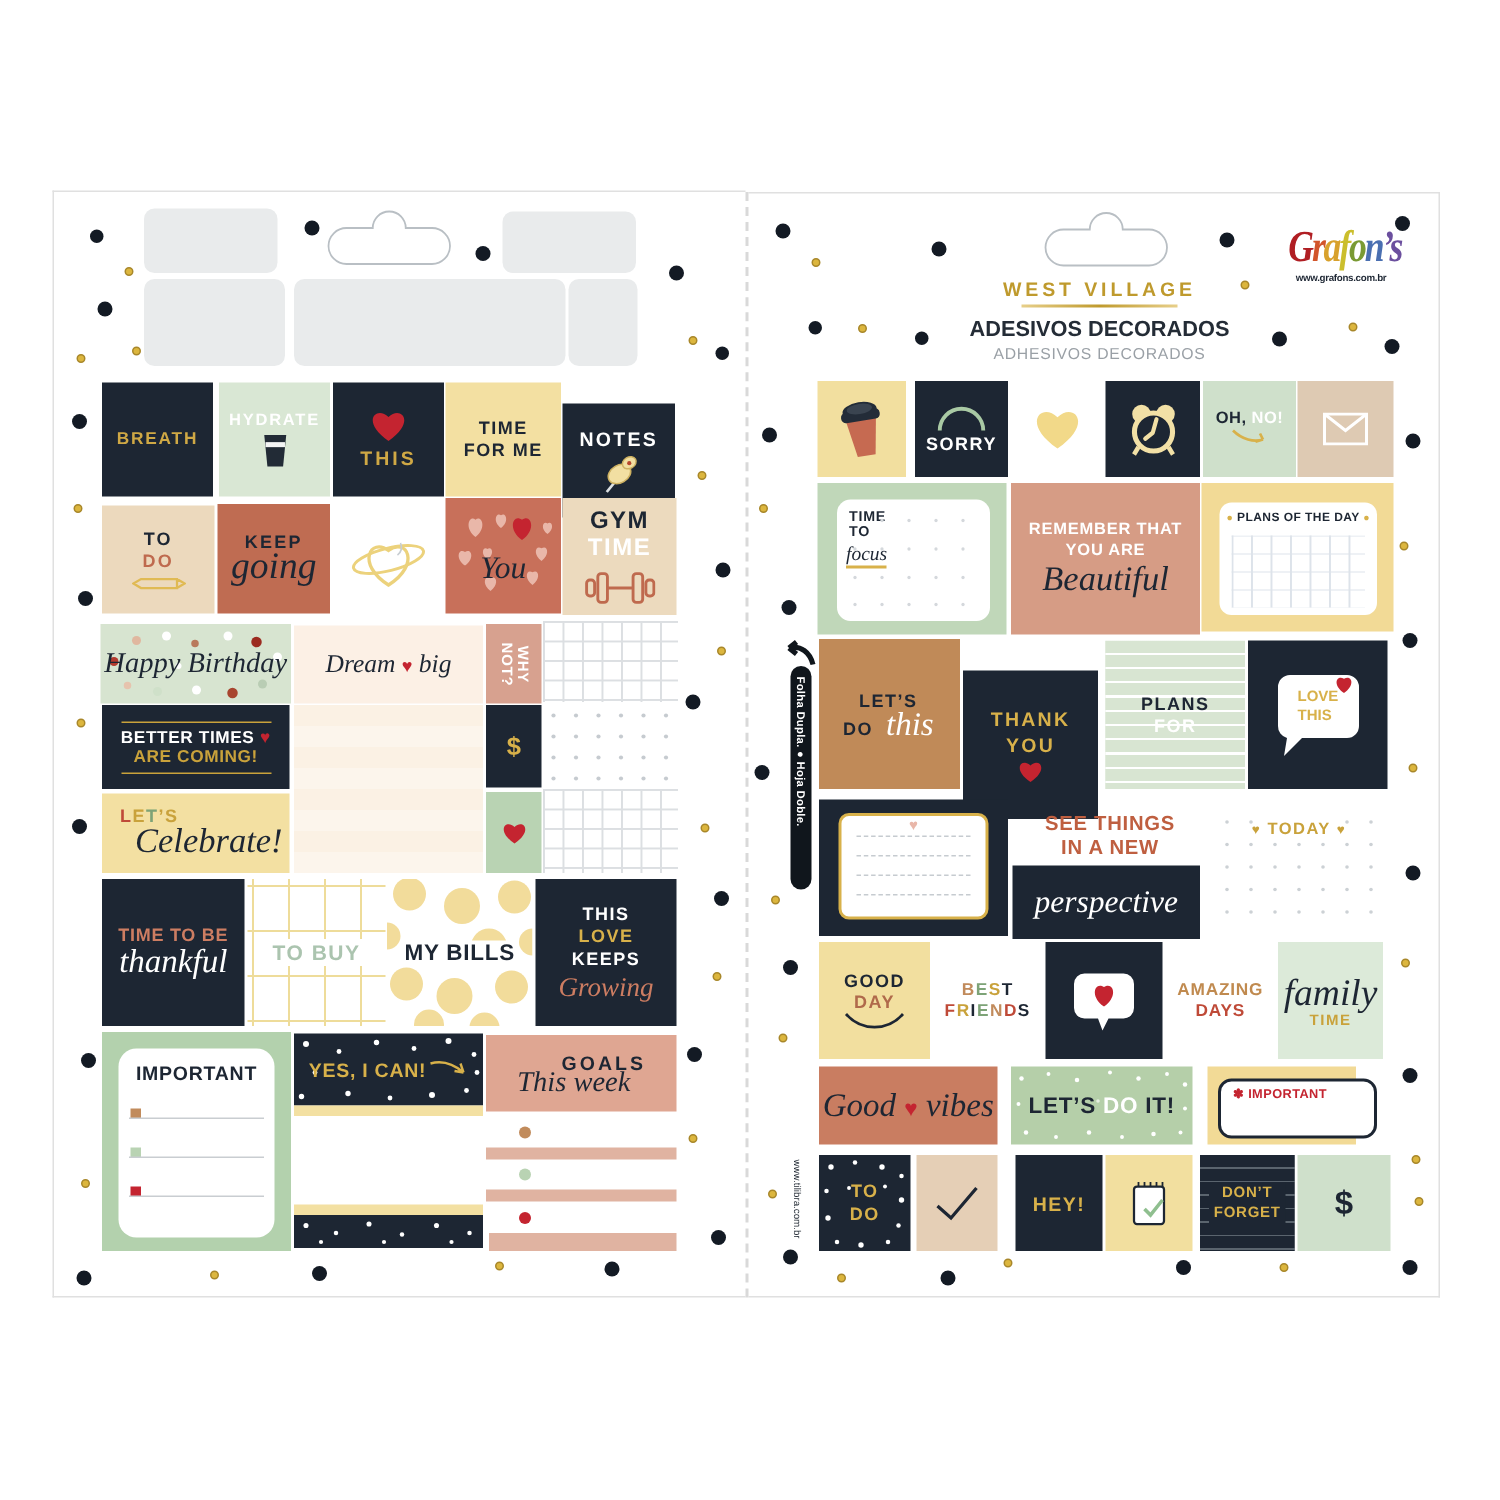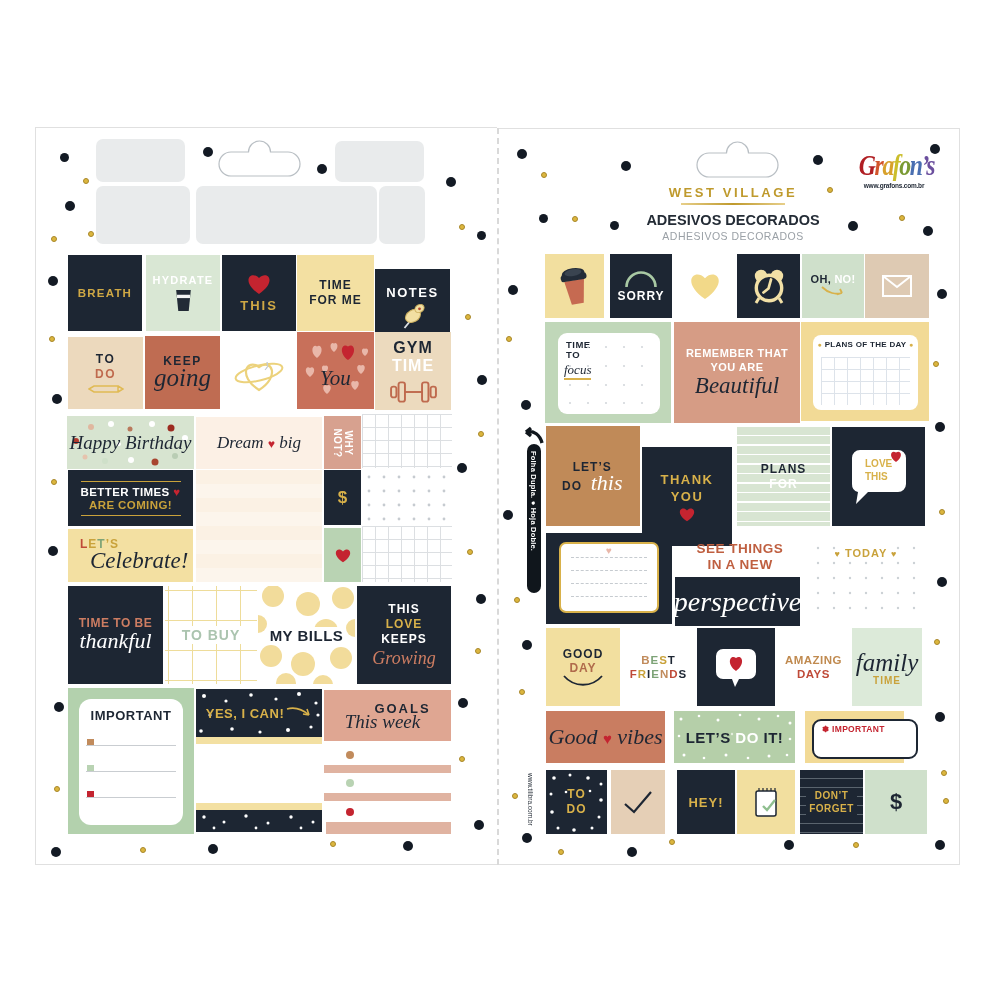--- a/index.html
+++ b/index.html
@@ -537,21 +537,21 @@
   <div style="margin:1px 10px 0;border-top:1px dashed #c6cbd0;"></div>
   <div style="margin:12px 10px 0;border-top:1px dashed #c6cbd0;"></div>
   <div style="margin:12px 10px 0;border-top:1px dashed #c6cbd0;"></div>
   <div style="margin:12px 10px 0;border-top:1px dashed #c6cbd0;"></div>
  </div>
 </div>
 
 <div class="abs bold" style="left:680px;top:541px;width:120px;text-align:center;color:#bf5f40;font-size:13.5px;letter-spacing:0.5px;line-height:16px;">SEE THINGS<br>IN A NEW</div>
 
 <div class="tile" style="left:675px;top:577px;width:125px;height:49px;background:#1d2633;">
- <div class="scr white" style="font-size:28px;">perspective</div>
+ <div class="scr white" style="font-size:21px;">perspective</div>
 </div>
 
 <div class="abs" style="left:810px;top:538px;width:112px;height:82px;background:#ffffff;text-align:center;">
  <svg class="abs" style="left:0;top:0;" width="112" height="82" viewBox="0 0 112 82">
       <g fill="#ccd1d5">
         <circle cx="8" cy="10" r="1.2"></circle>
         <circle cx="24" cy="10" r="1.2"></circle>
         <circle cx="88" cy="10" r="1.2"></circle>
         <circle cx="104" cy="10" r="1.2"></circle>
         <circle cx="8" cy="25" r="1.2"></circle>

